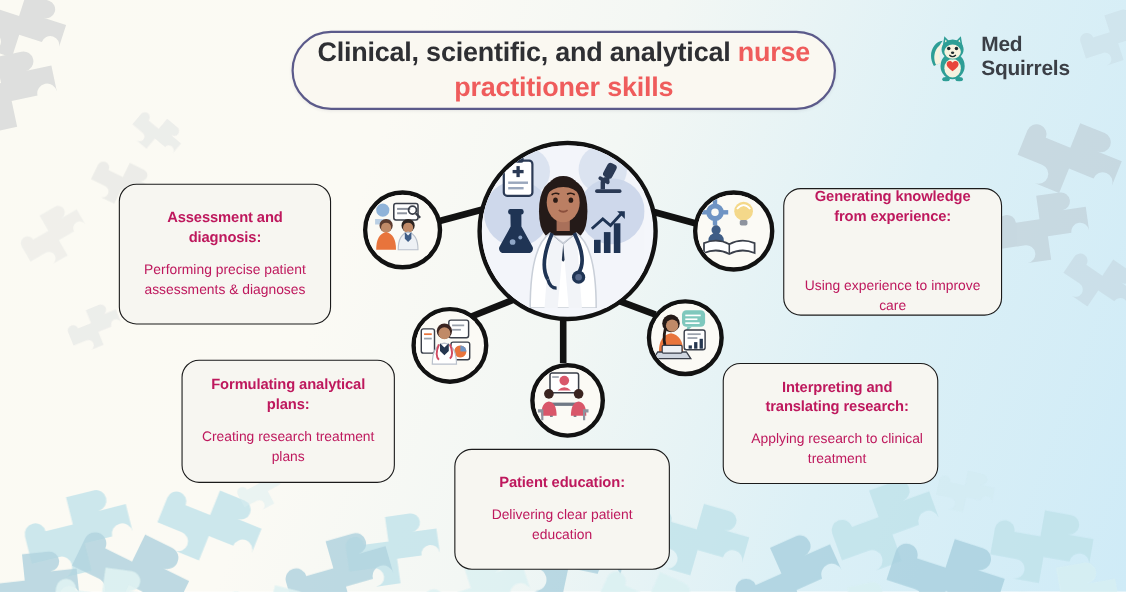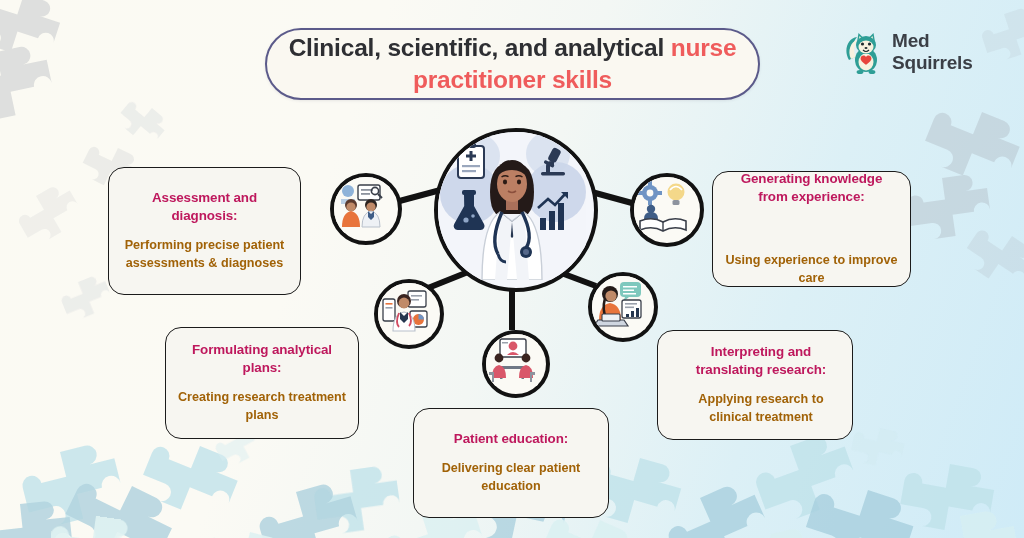--- a/index.html
+++ b/index.html
@@ -123,23 +123,22 @@
   .card-title {
     font-size: 13.4px;
     font-weight: bold;
     color: #be185d;
     line-height: 1.32;
     letter-spacing: -.1px;
   }
   .card-desc {
     margin-top: 12px;
     font-size: 12.6px;
-    color: #a16207;
+    color: #be185d;
     line-height: 1.42;
-    font-weight: bold;
   }
 
   
   #card-assessment   { left: 108px; top: 167px; width: 193px; height: 128px; }
   #card-formulating  { left: 165px; top: 327px; width: 194px; height: 112px; }
   #card-education    { left: 413px; top: 408px; width: 196px; height: 110px; }
   #card-generating   { left: 712px; top: 171px; width: 199px; height: 116px; gap: 34px; }
   #card-interpreting { left: 657px; top: 330px; width: 196px; height: 110px; padding-left: 24px; }
 </style>
 </head>

